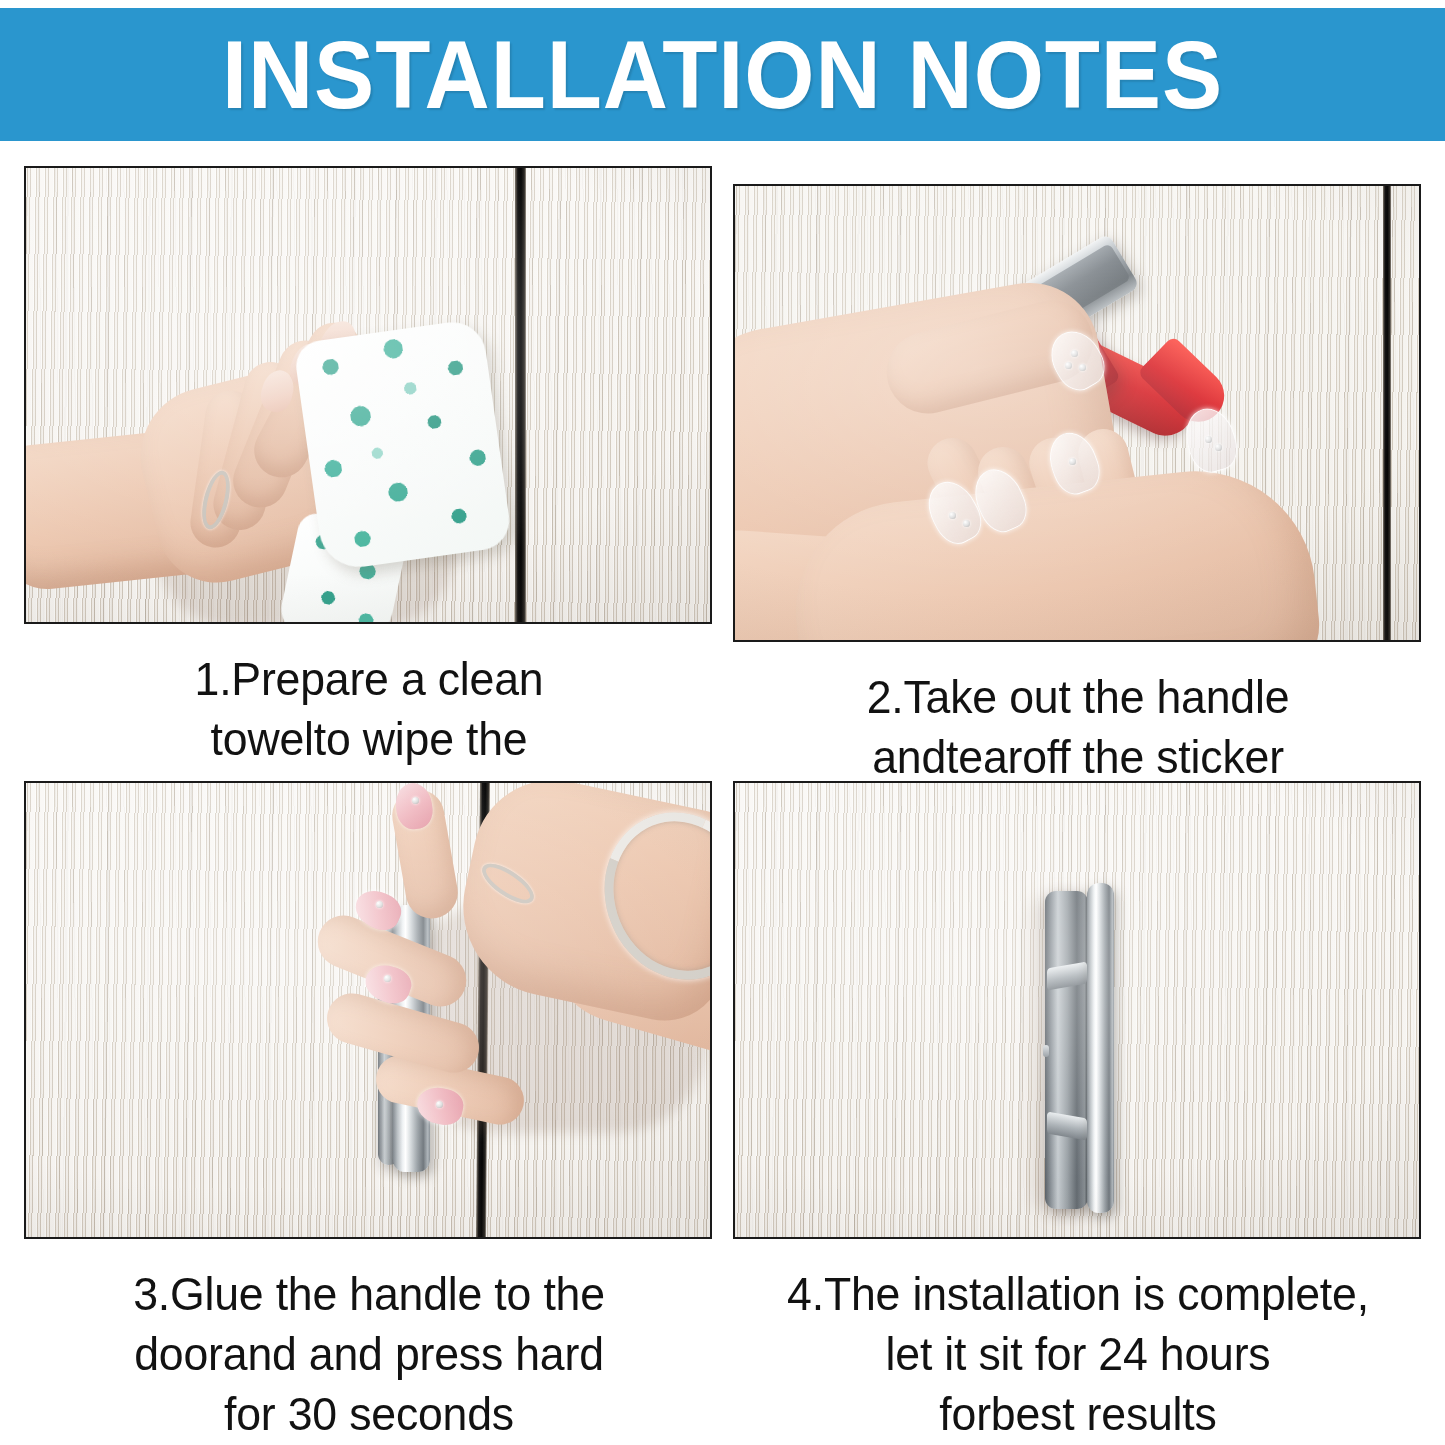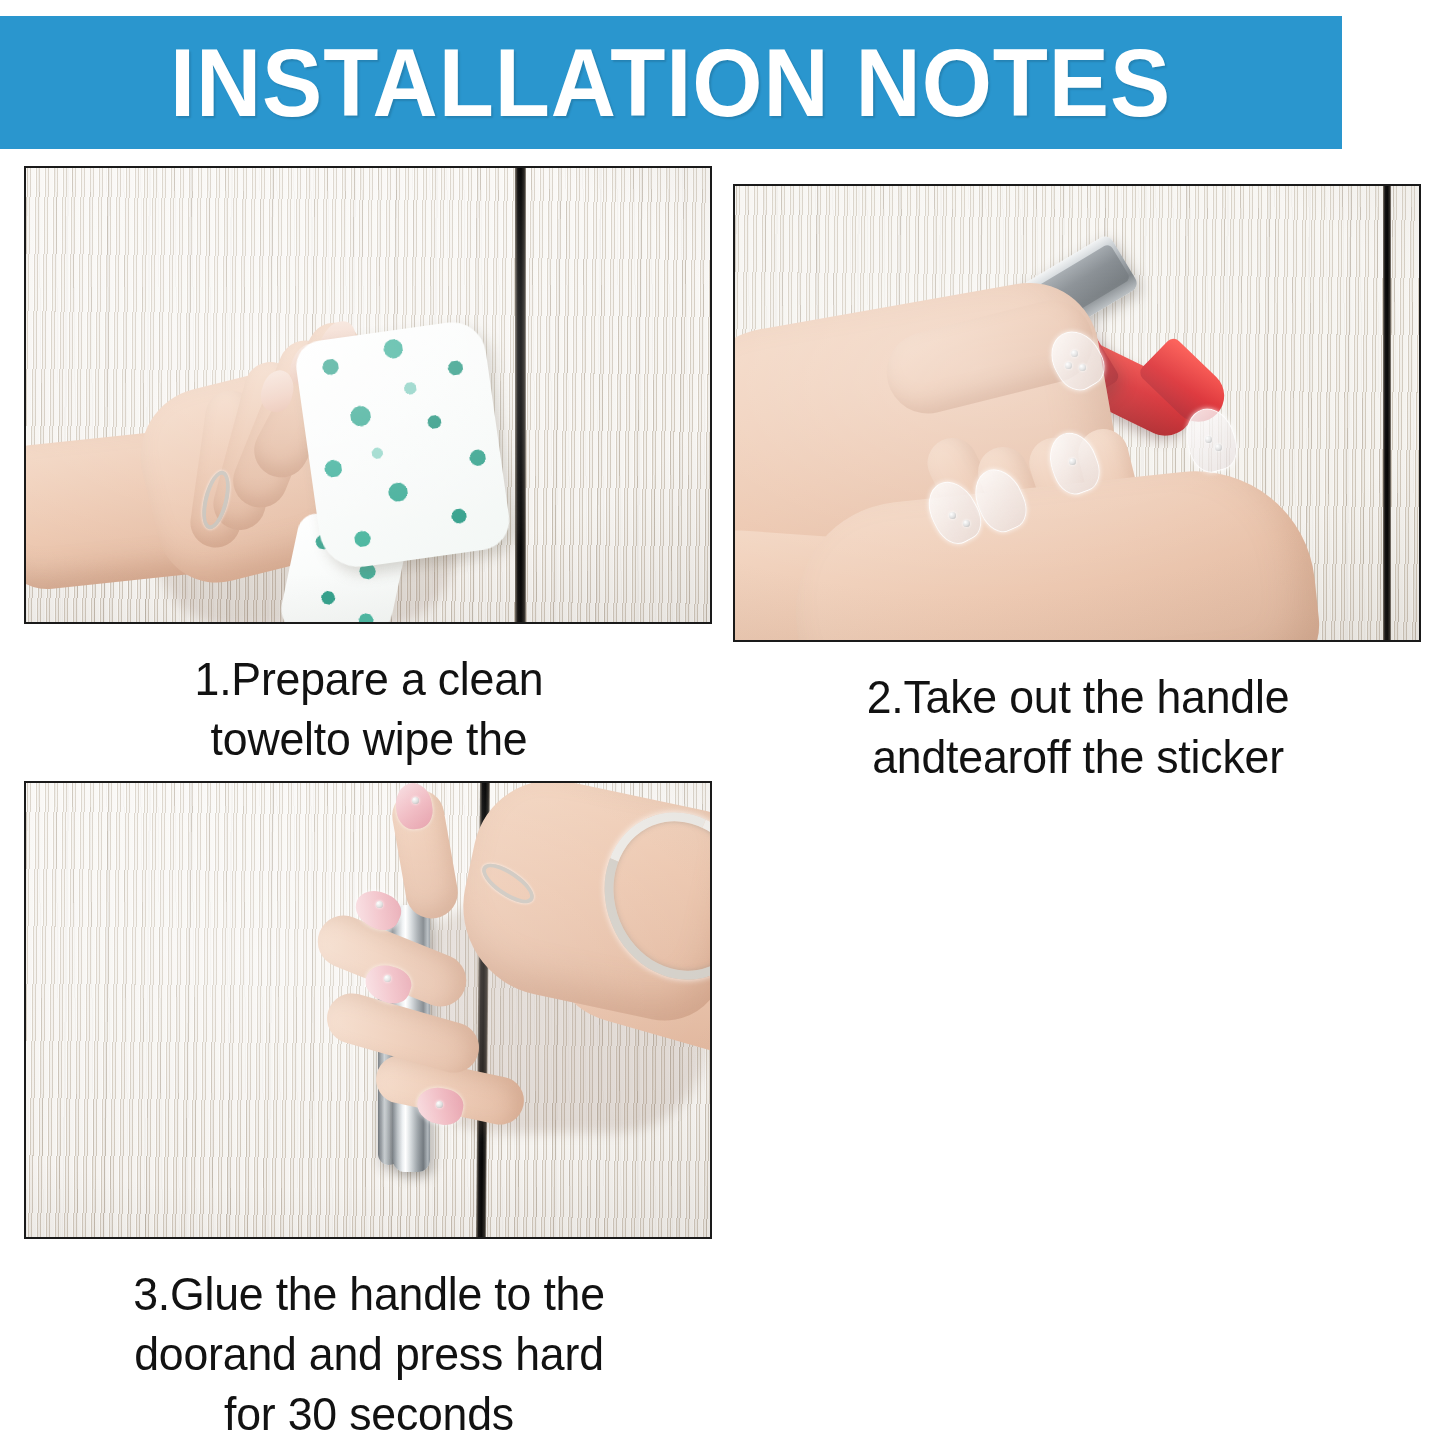--- a/index.html
+++ b/index.html
@@ -13,22 +13,22 @@
     height: 1445px;
     overflow: hidden;
     font-family: "Liberation Sans", sans-serif;
     position: relative;
   }
 
   
   .banner {
     position: absolute;
     left: 0;
-    top: 16px;
-    width: 1342px;
+    top: 8px;
+    width: 1445px;
     height: 133px;
     background: #2a96ce;
     display: flex;
     align-items: center;
     justify-content: center;
   }
   .banner-title {
     color: #ffffff;
     font-family: "Liberation Sans Narrow", "Liberation Sans", sans-serif;
     font-weight: bold;
@@ -527,14 +527,34 @@
 
       <div class="wood-vignette"></div>
     </div>
     <div class="caption">
       <span class="line">3.Glue the handle to the</span>
       <span class="line">doorand and press hard</span>
       <span class="line">for 30 seconds</span>
     </div>
   </div>
 
+  <div class="step s4">
+    <div class="photo">
+      <div class="wood"></div>
+
+      <div class="skin-shadow" style="left:296px;top:112px;width:70px;height:318px;border-radius:20px;filter:blur(9px);"></div>
+
+      <div class="handle-plate p4-plate"></div>
+      <div class="plate-notch p4-notch-top"></div>
+      <div class="plate-notch p4-notch-bot"></div>
+      <div class="p4-screw"></div>
+      <div class="handle-bar p4-bar"></div>
+
+      <div class="wood-vignette"></div>
+    </div>
+    <div class="caption">
+      <span class="line">4.The installation is complete,</span>
+      <span class="line">let it sit for 24 hours</span>
+      <span class="line">forbest results</span>
+    </div>
+  </div>
 
 </div>
 
 </body></html>

